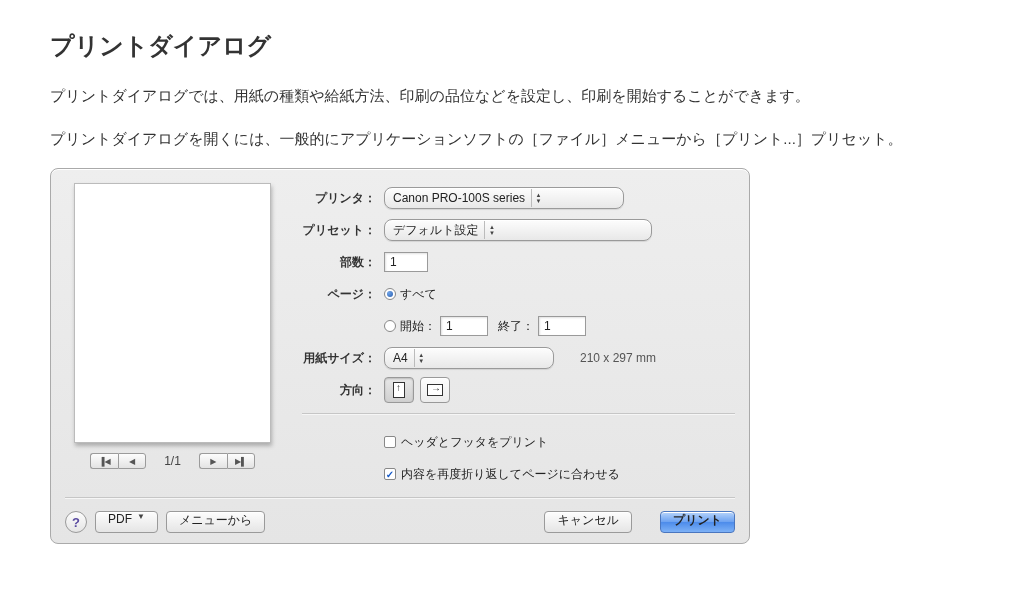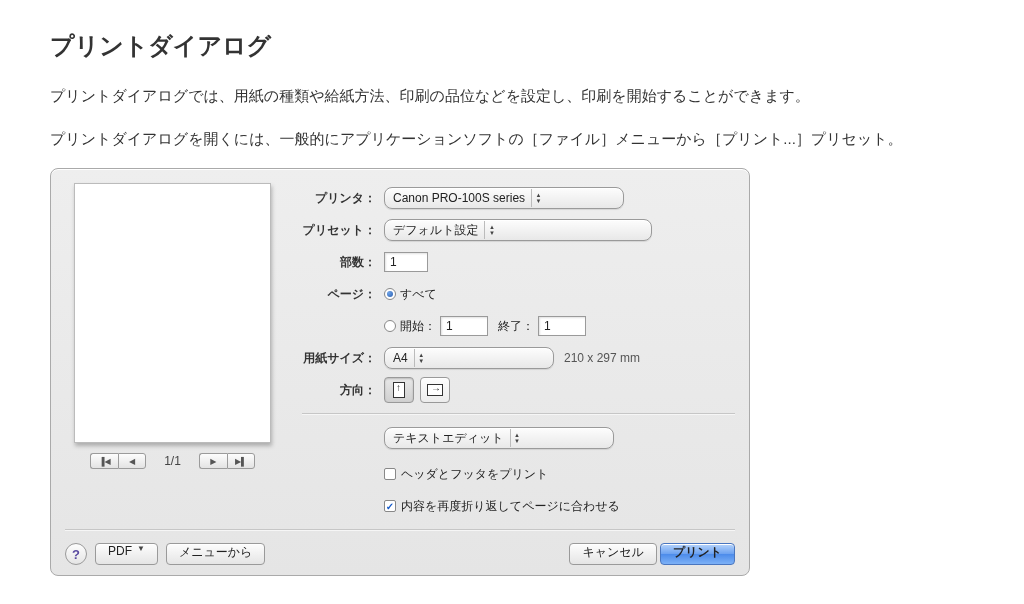--- a/index.html
+++ b/index.html
@@ -94,21 +94,21 @@
     display: inline-flex; align-items: center; justify-content: center;
     margin-right: 6px;
     box-shadow: inset 0 1px 0 #fff;
   }
   .orient-btn.sel { background: linear-gradient(#e8e8e8,#d0d0d0); box-shadow: inset 0 1px 2px rgba(0,0,0,0.2); }
   .orient-glyph { width: 12px; height: 16px; background: #fff; border: 1px solid #333; position: relative; }
   .orient-glyph::after { content:"↑"; position:absolute; top:-1px; left:2px; font-size:10px; }
   .orient-glyph.land { width: 16px; height: 12px; }
   .orient-glyph.land::after { content:"→"; top:-3px; left:3px; }
   .hr { border-top: 1px solid #c6c6c6; border-bottom: 1px solid #f6f6f6; margin: 4px 0 4px 0; }
-  .size-note { color: #555; margin-left: 10px; font-size: 12px; }
+  .size-note { color: #555; margin-left: 26px; font-size: 12px; }
 
   .footer {
     display: flex; align-items: center; justify-content: space-between;
     margin-top: 12px;
   }
   .footer-left { display: flex; align-items: center; gap: 8px; }
   .helpbtn {
     width: 22px; height: 22px; border-radius: 50%;
     border: 1px solid #9a9a9a;
     background: linear-gradient(#fdfdfd,#e5e5e5);
@@ -124,21 +124,21 @@
     display: inline-flex; 
     font-size: 12px;
     box-shadow: 0 1px 0 #fff inset;
   }
   .btn .tri { margin-left: 5px; font-size: 8px; color: #444; }
   .btn.primary {
     background: linear-gradient(#b7d4fb, #6ea3f1 48%, #4d8ceb 52%, #7db1f6);
     border-color: #4a76bf;
     color: #222; font-weight: bold;
   }
-  .footer-right { display: flex; gap: 3px; }
+  .footer-right { display: flex; gap: 28px; }
   .sub-settings { margin-left: 8px; display: flex; flex-direction: column; gap: 6px; }
 </style>
 </head>
 <body>
 
 <h1>プリントダイアログ</h1>
 <p class="desc">プリントダイアログでは、用紙の種類や給紙方法、印刷の品位などを設定し、印刷を開始することができます。</p>
 <p class="desc">プリントダイアログを開くには、一般的にアプリケーションソフトの［ファイル］メニューから［プリント...］プリセット。</p>
 
 <div class="dialog">
@@ -213,27 +213,20 @@
           <span class="orient-btn sel">
               <span class="orient-glyph"></span>
             </span>
           <span class="orient-btn">
               <span class="orient-glyph land"></span>
             </span>
         </div>
 
         <div class="hr"></div>
 
-        <div class="row">
-          <span style="width:82px"></span>
-          <div class="select" style="width:230px">
-            <span>テキストエディット</span>
-            <span class="arrows">▲<br>▼</span>
-          </div>
-        </div>
 
         <div class="row" style="margin-top:4px">
           <span style="width:82px"></span>
           <span class="checkbox-sq"></span>
           <span>ヘッダとフッタをプリント</span>
         </div>
 
         <div class="row">
           <span style="width:82px"></span>
           <span class="checkbox-sq">✓</span>

